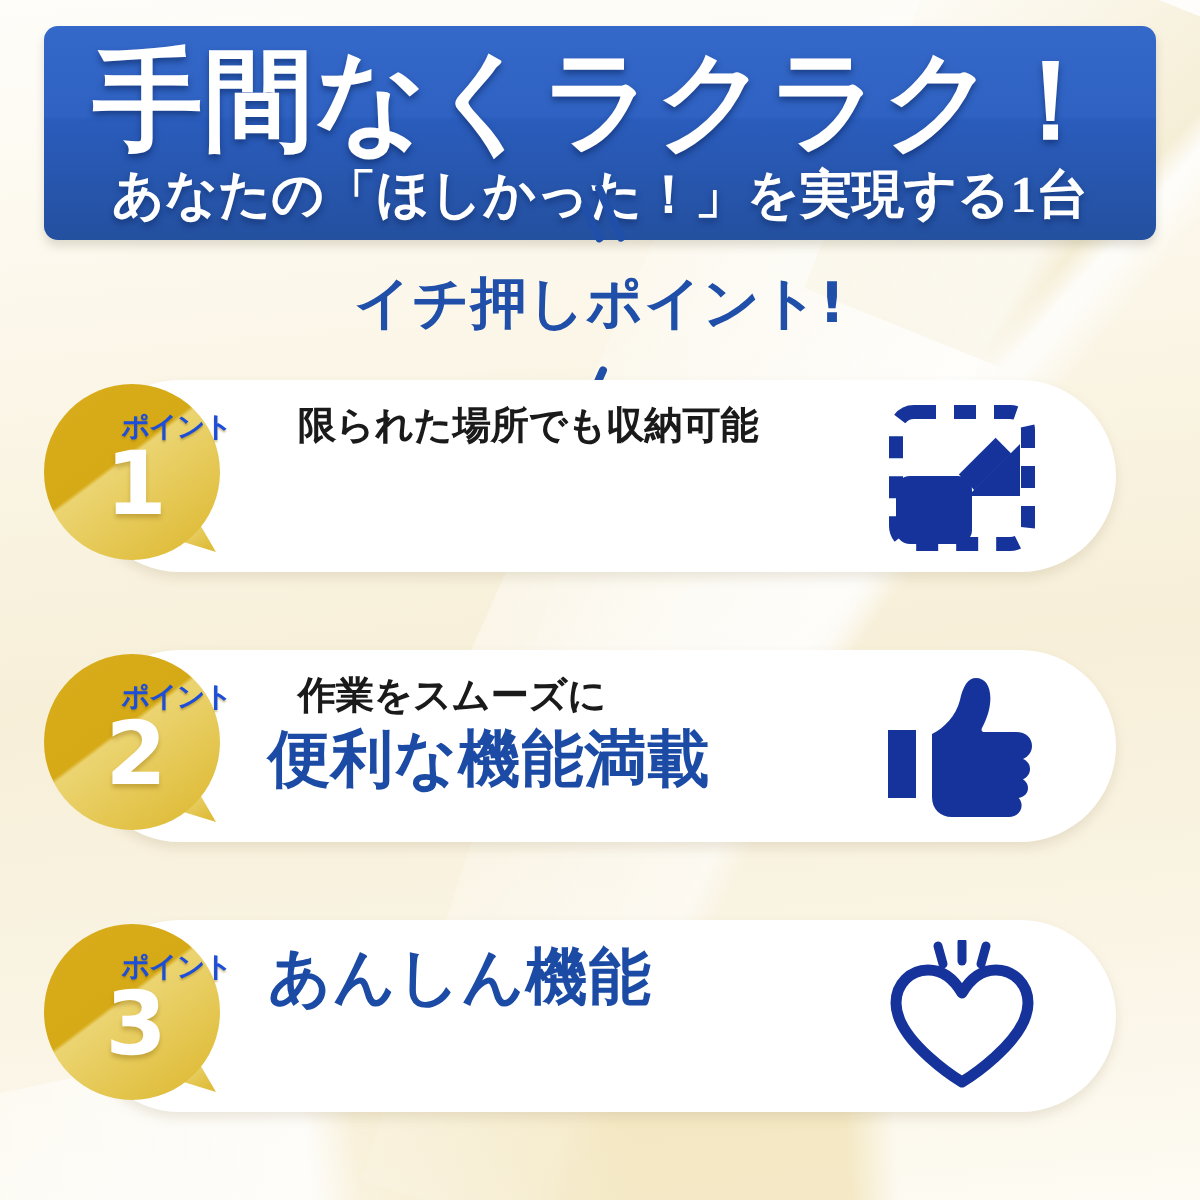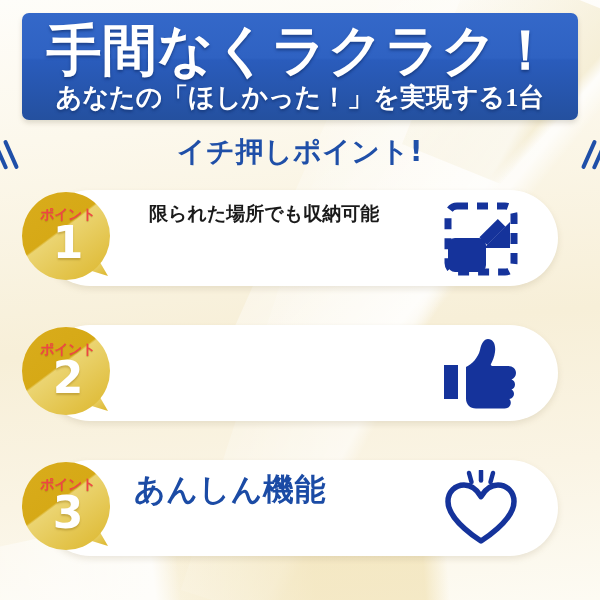--- a/index.html
+++ b/index.html
@@ -98,22 +98,23 @@
 
   
   #section-heading {
     position: absolute;
     left: 0;
     top: 128px;
     width: 600px;
     height: 48px;
     display: flex;
     align-items: center;
-    justify-content: space-between;
+    justify-content: center;
     gap: 11px;
+    flex-direction: column;
   }
   #section-heading-text {
     color: #1F4FA8;
     font-size: 28px;
     font-weight: bold;
     letter-spacing: 0.5px;
     white-space: nowrap;
   }
   .slash-group {
     display: flex;
@@ -180,22 +181,22 @@
     top: 0px;
     width: 96px;
     height: 96px;
   }
   .badge svg { display: block; }
   .badge-label {
     position: absolute;
     left: 0;
     top: 17px;
     width: 96px;
-    text-align: center;
-    color: #ef4444;
+    text-align: right;
+    color: #1d4ed8;
     font-size: 14px;
     font-weight: bold;
     letter-spacing: -0.5px;
     line-height: 1;
     text-shadow: 0 1px 1px rgba(150,115,20,0.45);
   }
   .badge-number {
     position: absolute;
     left: 0;
     top: 31px;
@@ -285,20 +286,24 @@
             <stop offset="48%" stop-color="#D6A916"></stop>
             <stop offset="50%" stop-color="#EBD471"></stop>
             <stop offset="100%" stop-color="#DFBC39"></stop>
           </linearGradient>
         </defs>
         <path d="M74 62 L88 86 L62 78 Z" fill="url(#goldgrad2)"></path>
         <circle cx="46" cy="46" r="44" fill="url(#goldgrad2)"></circle>
       </svg>
       <div class="badge-label">ポイント</div>
       <div class="badge-number">2</div>
+    </div>
+    <div class="card-texts">
+      <div class="card-sub">作業をスムーズに</div>
+      <div class="card-head">便利な機能満載</div>
     </div>
     <div class="card-icon">
       <svg width="78" height="78" viewBox="0 0 78 78">
         <rect x="2" y="30" width="14" height="34" fill="#15339B"></rect>
         <path d="M24 32
                  C30 29 36 23 38 15
                  C39.5 8 42 4 46 4
                  C51 4 54 9 53 17
                  C52.4 22 50.5 26 49 29
                  C48.4 30.2 49 31 50.4 31

